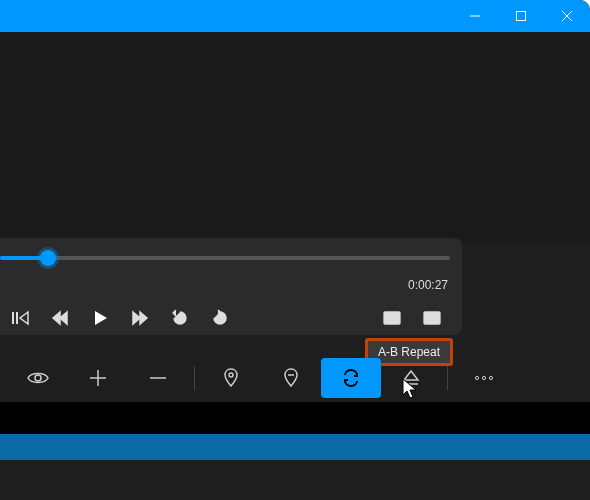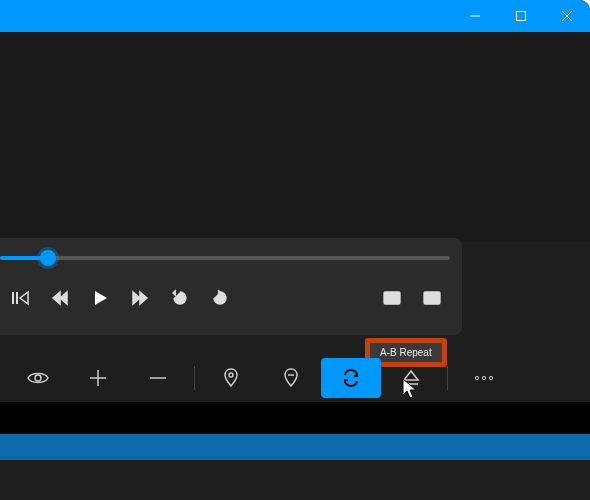--- a/index.html
+++ b/index.html
@@ -45,22 +45,22 @@
   .tbtn {
     width: 60px; height: 40px; display:flex; align-items:center; justify-content:center;
     color:#ccc; cursor:pointer; border-radius:4px; position:relative;
   }
   .tbtn svg { stroke: #ccc; fill: none; }
   .tbtn.active { background: #0098ff; }
   .tbtn.active svg { stroke: #000; }
   .sep { width: 1px; height: 24px; background: #444; margin: 0 6px; }
   .tooltip {
     position: absolute; top: 338px; left: 365px; background: #3a3a3a; color: #eee;
-    padding: 4px 10px; font-size: 10px; border-radius: 3px; white-space: nowrap;
-    border: 5px solid #c2410c;
+    padding: 4px 10px; font-size: 12px; border-radius: 3px; white-space: nowrap;
+    border: 3px solid #c2410c;
   }
   .timeline-area { position: absolute; left: 0; top: 402px; right: 0; bottom: 0; background: #1e1e1e; }
   .track-black { position:absolute; left:0; right:0; top:0; height:32px; background:#000; }
   .track-blue  { position:absolute; left:0; right:0; top:32px; height:26px; background:#0d6aa8; }
   .cursor-pointer {
     position: absolute; width: 18px; height: 24px; pointer-events: none; z-index: 100;
   }
 </style>
 </head>
 <body>
@@ -87,20 +87,23 @@
   </div>
 
   <div class="video-area"></div>
 
   <div class="player-panel">
     <div class="seek-row">
       <div class="seek-track">
         <div class="seek-fill"></div>
         <div class="seek-thumb"></div>
       </div>
+    </div>
+    <div class="time-row">
+      <span class="time">0:00:27</span>
     </div>
     <div class="controls-row">
       <div class="ctrl" title="Skip back">
         <svg width="18" height="18" viewBox="0 0 18 18">
             <rect x="1" y="3" width="2" height="12"></rect>
             <rect x="5" y="3" width="2" height="12"></rect>
             <path d="M17 3 L9 9 L17 15 Z" fill="none" stroke="#ddd" stroke-width="1.5"></path>
           </svg>
       </div>
       <div class="ctrl" title="Rewind">

